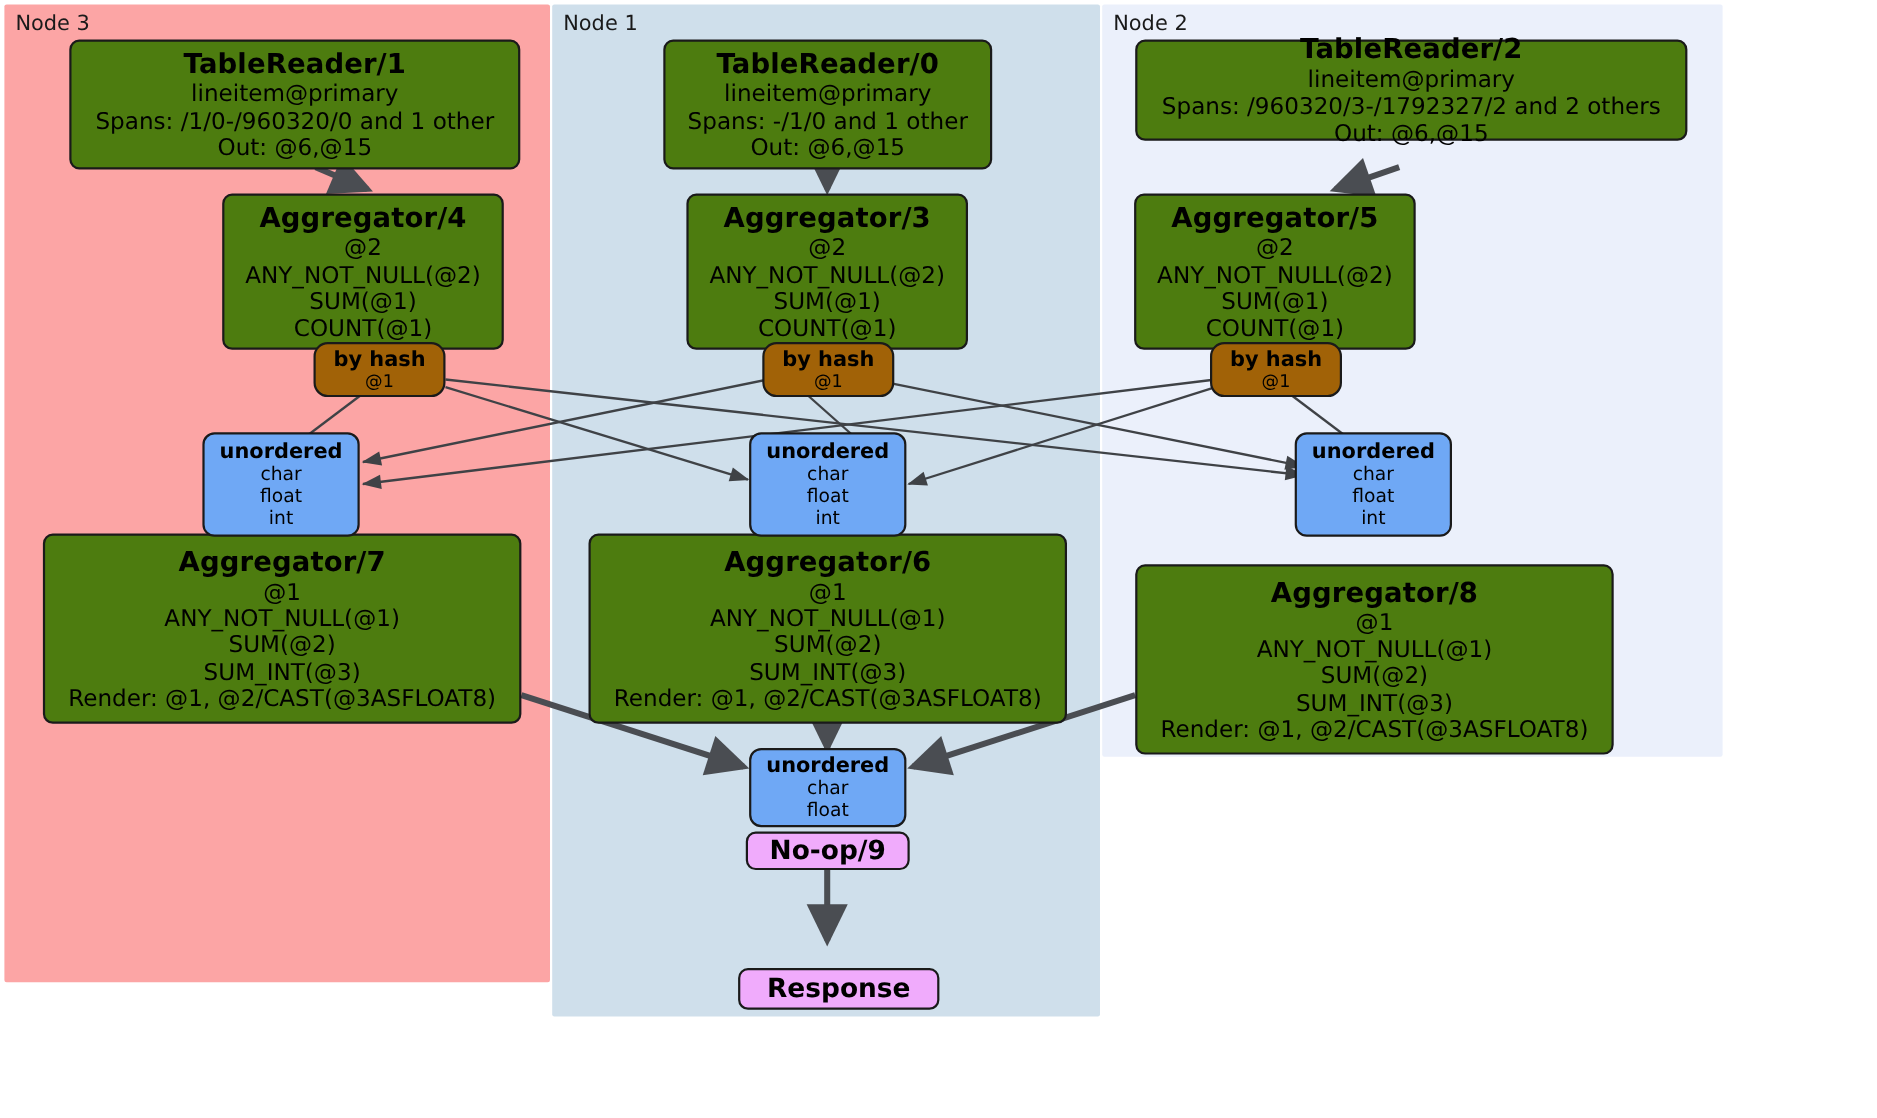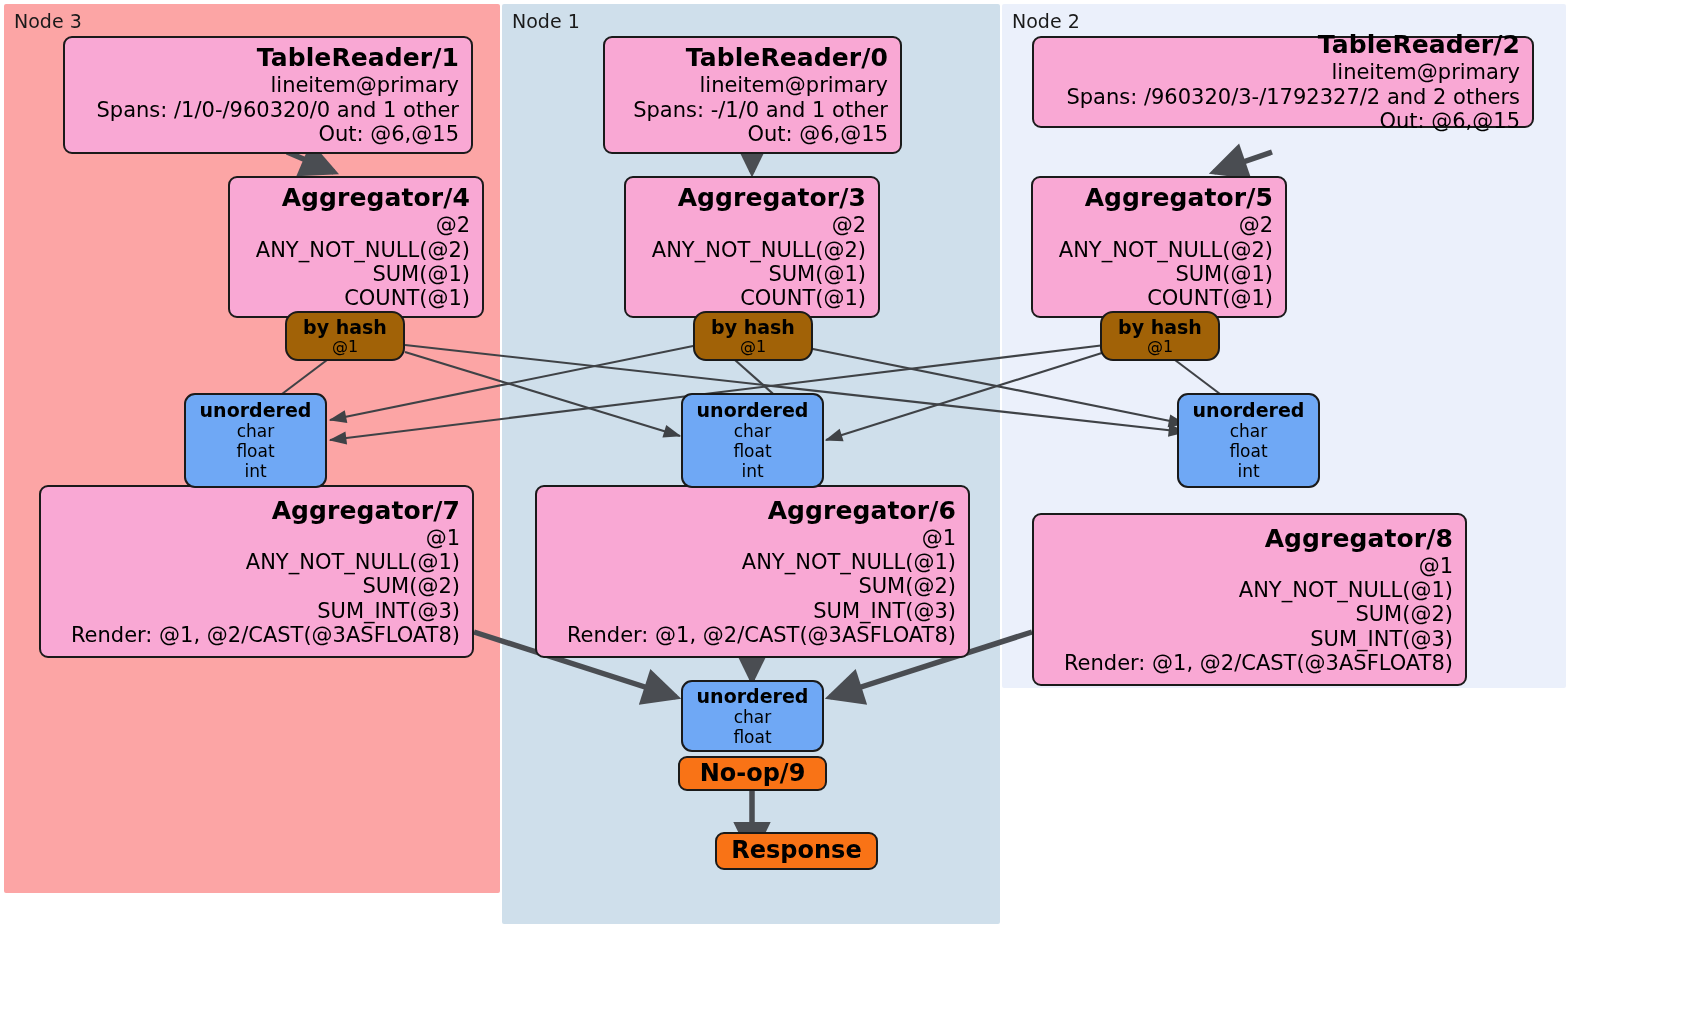--- a/index.html
+++ b/index.html
@@ -46,24 +46,23 @@
     display: flex;
     flex-direction: column;
     align-items: center;
     justify-content: center;
     text-align: center;
     border: 2px solid #1a1a1a;
     line-height: 1.16;
     white-space: nowrap;
   }
   .proc {
-    background: #f9a8d4;
+    background: #4d7c0f;
     border-radius: 9px;
     padding: 5px 12px;
-    align-items: flex-end;
   }
   .proc .title {
     font-weight: bold;
     font-size: 25px;
     letter-spacing: .1px;
     margin-bottom: 1px;
   }
   .proc .sub {
     font-size: 21px;
     font-weight: normal;
@@ -80,21 +79,21 @@
   .sync {
     background: #6fa8f5;
     border-radius: 11px;
     padding: 4px 14px;
     text-align: center;
   }
   .sync .title { font-weight: bold; font-size: 19px; margin-bottom: 1px; }
   .sync .sub   { font-size: 17px; }
 
   .pill {
-    background: #f97316;
+    background: #f0abfc;
     border-radius: 9px;
     padding: 2px 14px;
   }
   .pill .title { font-weight: bold; font-size: 24px; }
 
   .z-top { z-index: 6; }
   .z-mid { z-index: 5; }
   .z-low { z-index: 4; }
 </style>
 </head>
@@ -168,21 +167,21 @@
     <div class="sub">Out: @6,@15</div>
   </div>
 
   <div class="box proc z-mid" style="left:1032px; top:36px; width:502px; height:92px;">
     <div class="title">TableReader/2</div>
     <div class="sub">lineitem@primary</div>
     <div class="sub">Spans: /960320/3-/1792327/2 and 2 others</div>
     <div class="sub">Out: @6,@15</div>
   </div>
 
-  <div class="box proc z-low" style="left:228px; top:176px; width:256px; height:142px;">
+  <div class="box proc z-low" style="left:202px; top:176px; width:256px; height:142px;">
     <div class="title">Aggregator/4</div>
     <div class="sub">@2</div>
     <div class="sub">ANY_NOT_NULL(@2)</div>
     <div class="sub">SUM(@1)</div>
     <div class="sub">COUNT(@1)</div>
   </div>
 
   <div class="box proc z-low" style="left:624px; top:176px; width:256px; height:142px;">
     <div class="title">Aggregator/3</div>
     <div class="sub">@2</div>
@@ -265,17 +264,17 @@
   <div class="box sync z-top" style="left:681px; top:680px; width:143px; height:72px;">
     <div class="title">unordered</div>
     <div class="sub">char</div>
     <div class="sub">float</div>
   </div>
 
   <div class="box pill z-top" style="left:678px; top:756px; width:149px; height:35px;">
     <div class="title">No-op/9</div>
   </div>
 
-  <div class="box pill z-top" style="left:671px; top:832px; width:163px; height:38px;margin-left:44px;">
+  <div class="box pill z-top" style="left:671px; top:880px; width:183px; height:38px;">
     <div class="title">Response</div>
   </div>
 
 </div>
 
 </body></html>

